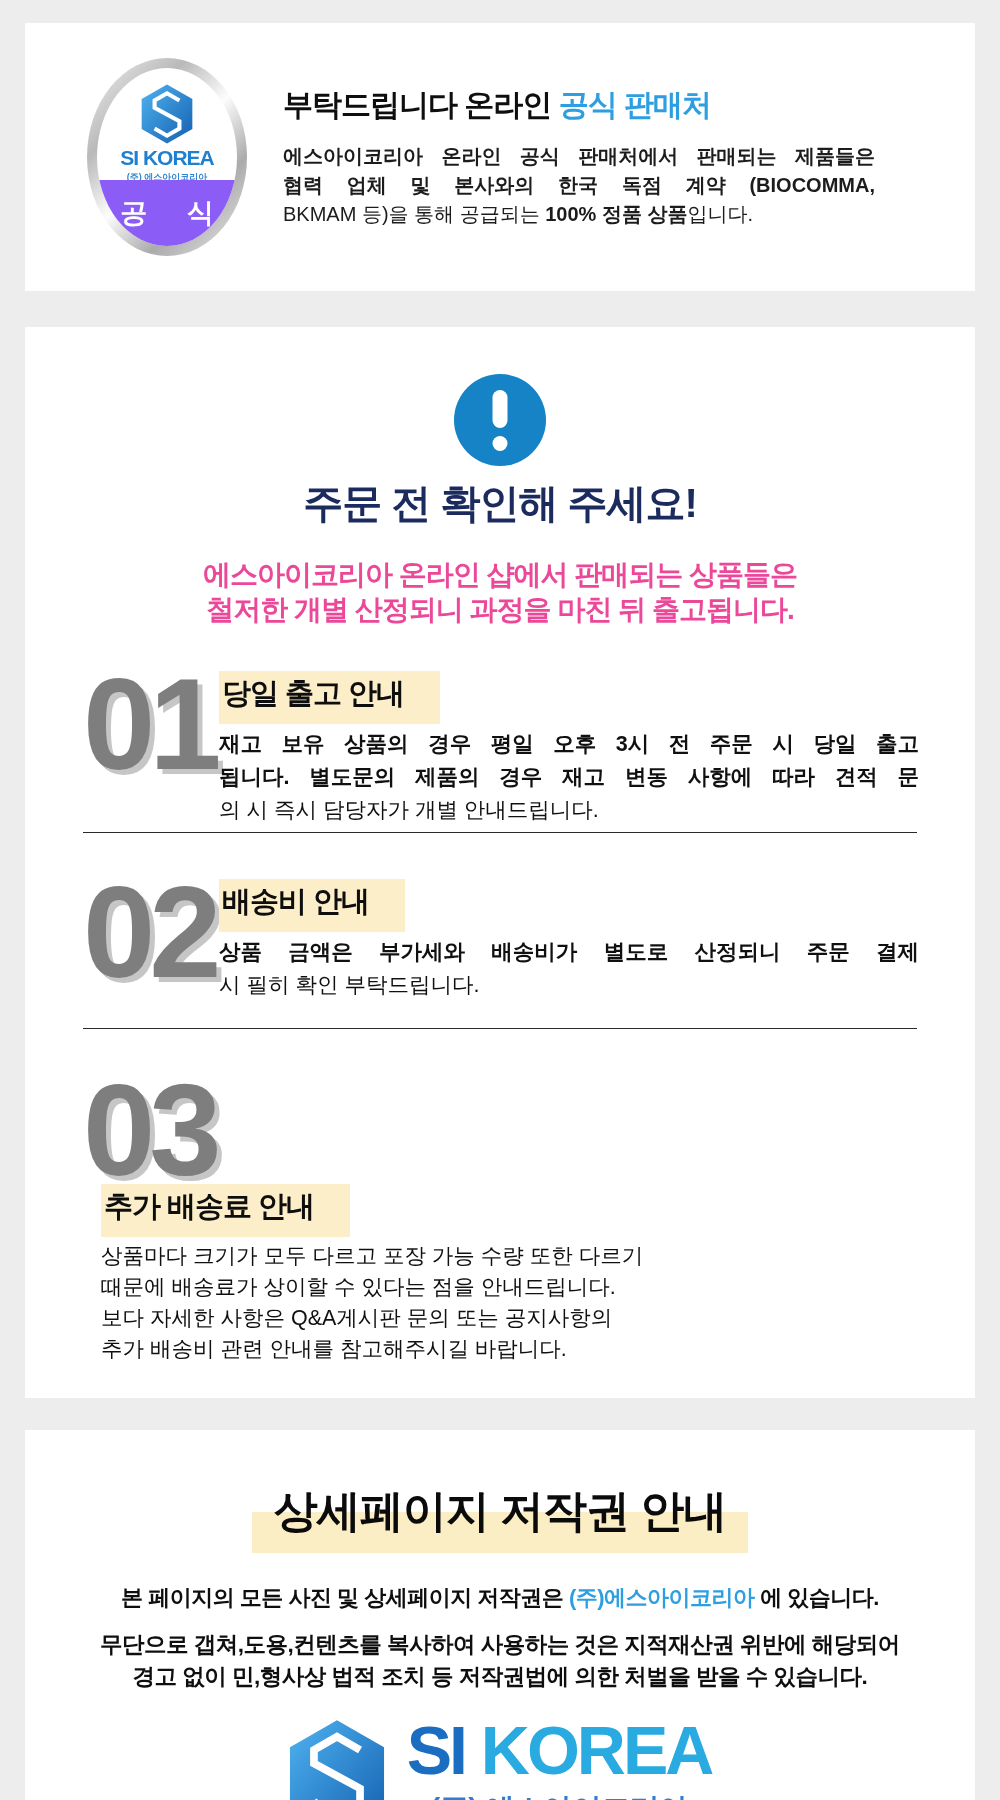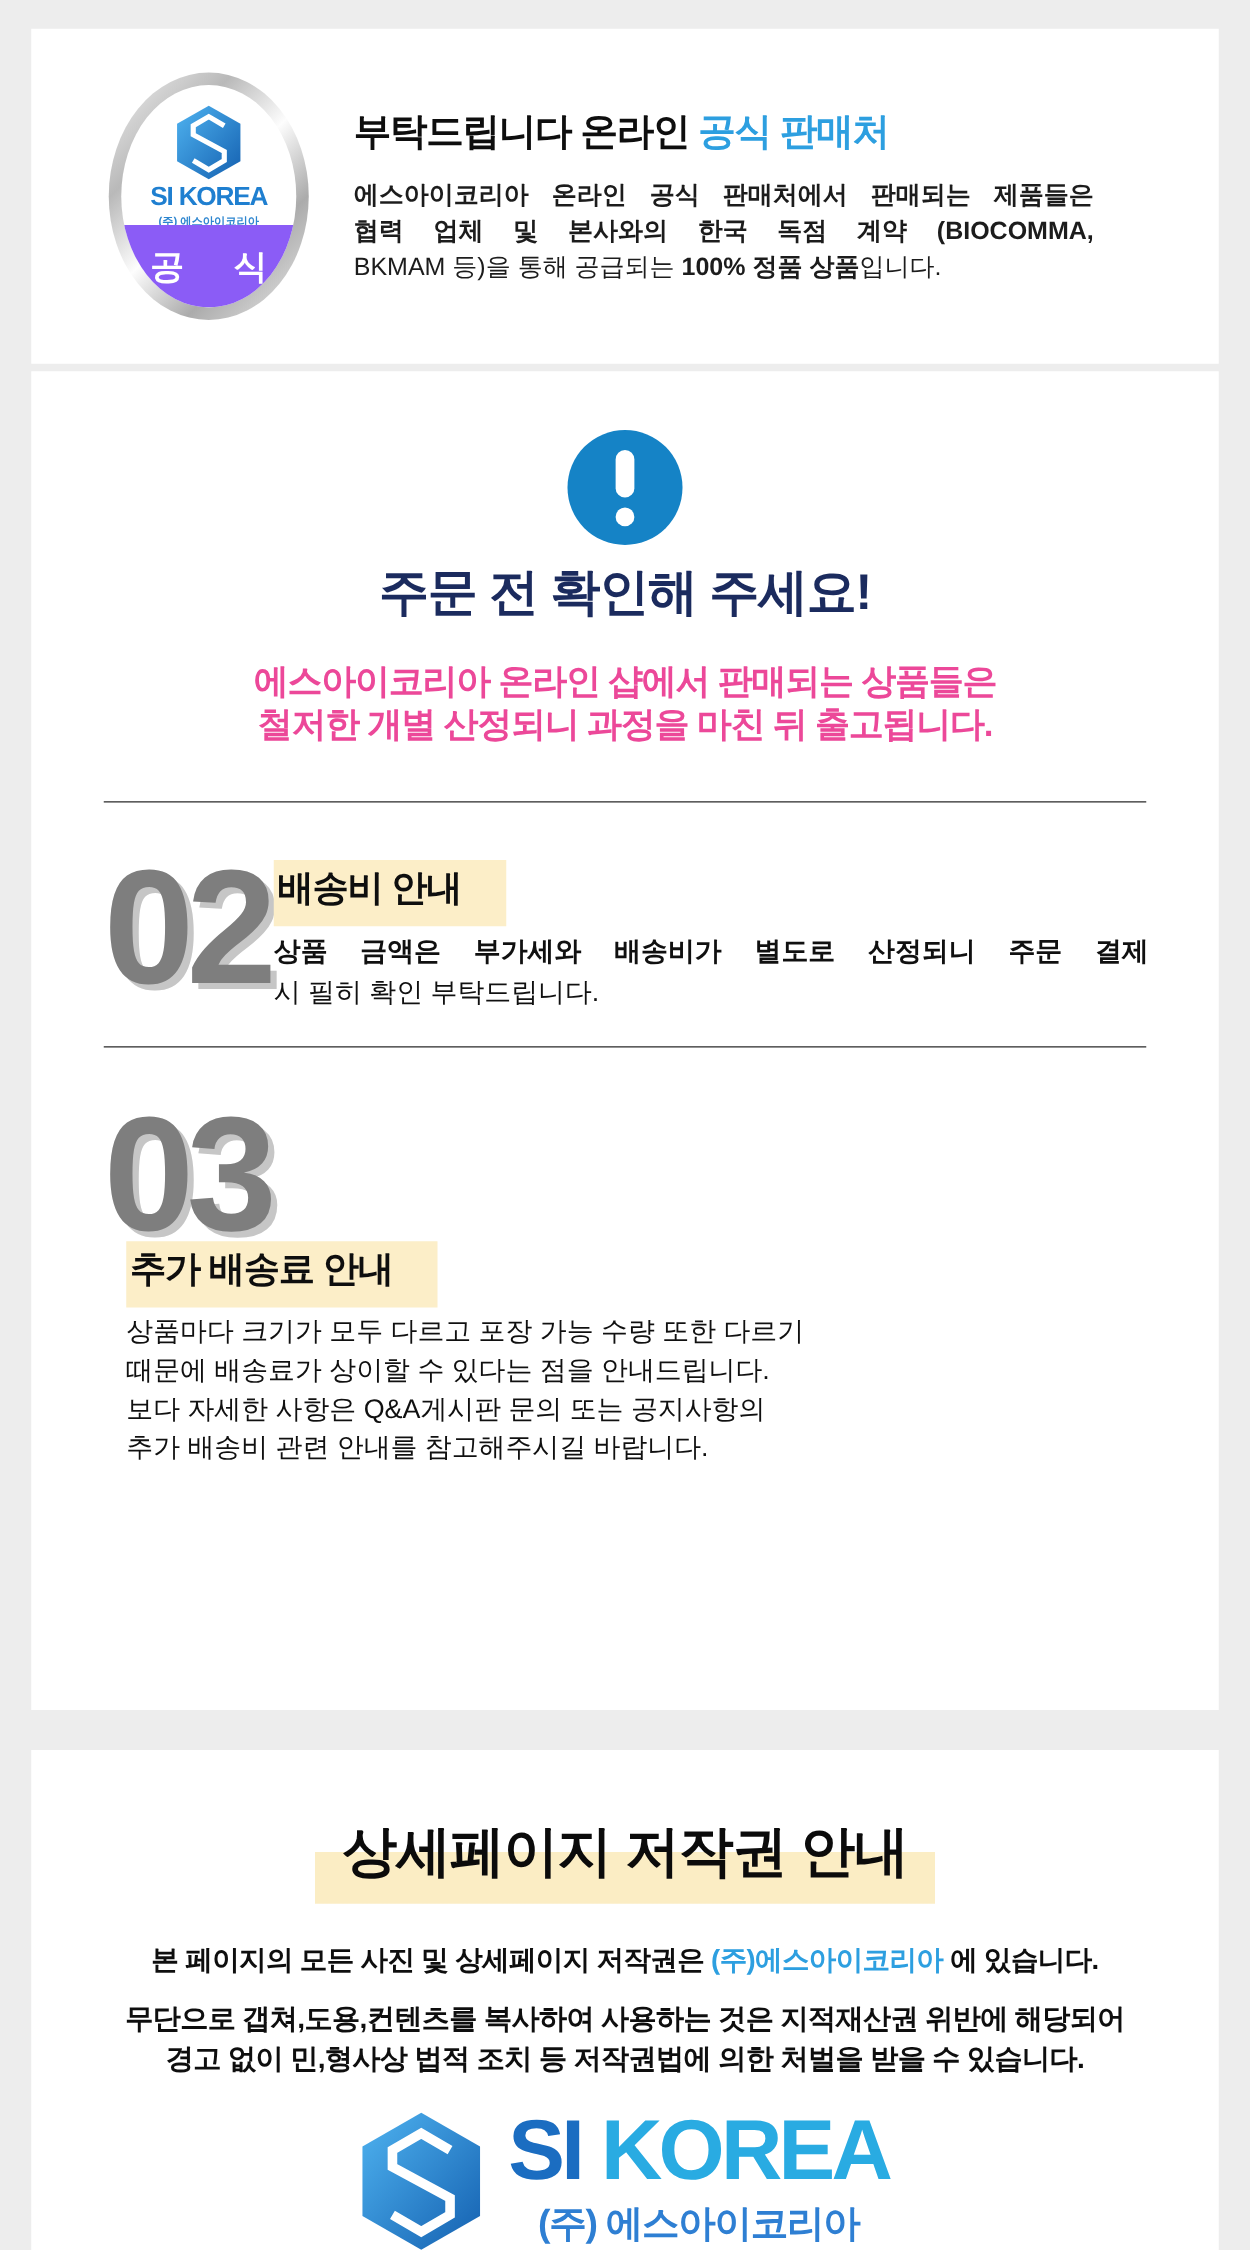--- a/index.html
+++ b/index.html
@@ -53,21 +53,21 @@
     display: flex; align-items: center; justify-content: center;
   }
   .seller-text { margin-left: 36px; width: 600px; }
   .seller-title { font-size: 30px; font-weight: 800; letter-spacing: -1px; color: #0e0e0e; }
   .seller-title .blue { color: #2D9FE0; }
   .seller-desc { margin-top: 16px; font-size: 20px; line-height: 29px; color: #1c1c1c; width: 592px; }
   .jline { text-align: justify; text-align-last: justify; font-weight: bold; }
 
   
   .card-notice {
-    margin-top: 6px;
+    margin-top: 36px;
     height: 1071px;
     padding-top: 47px;
   }
   .alert-circle {
     width: 92px; height: 92px; border-radius: 50%;
     background: #1583C6;
     margin: 0 auto;
     position: relative;
   }
   .alert-circle .bar {
@@ -185,20 +185,31 @@
     <div class="dot"></div>
   </div>
   <div class="notice-title">주문 전 확인해 주세요!</div>
   <div class="notice-subtitle">
     <div>에스아이코리아 온라인 샵에서 판매되는 상품들은</div>
     <div>철저한 개별 산정되니 과정을 마친 뒤 출고됩니다.</div>
   </div>
 
   <div class="notice-items">
 
+    <div class="notice-item">
+      <div class="item-number">01</div>
+      <div class="item-content">
+        <span class="item-heading">당일 출고 안내</span>
+        <div class="item-body w">
+          <div class="jline">재고 보유 상품의 경우 평일 오후 3시 전 주문 시 당일 출고</div>
+          <div class="jline">됩니다. 별도문의 제품의 경우 재고 변동 사항에 따라 견적 문</div>
+          <div>의 시 즉시 담당자가 개별 안내드립니다.</div>
+        </div>
+      </div>
+    </div>
 
     <div class="divider"></div>
 
     <div class="notice-item gap1">
       <div class="item-number">02</div>
       <div class="item-content">
         <span class="item-heading">배송비 안내</span>
         <div class="item-body w">
           <div class="jline">상품 금액은 부가세와 배송비가 별도로 산정되니 주문 결제</div>
           <div>시 필히 확인 부탁드립니다.</div>

